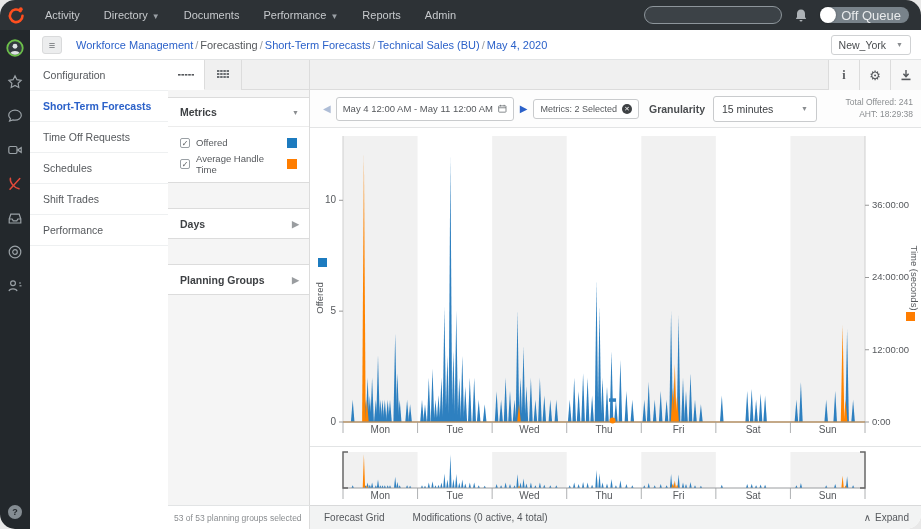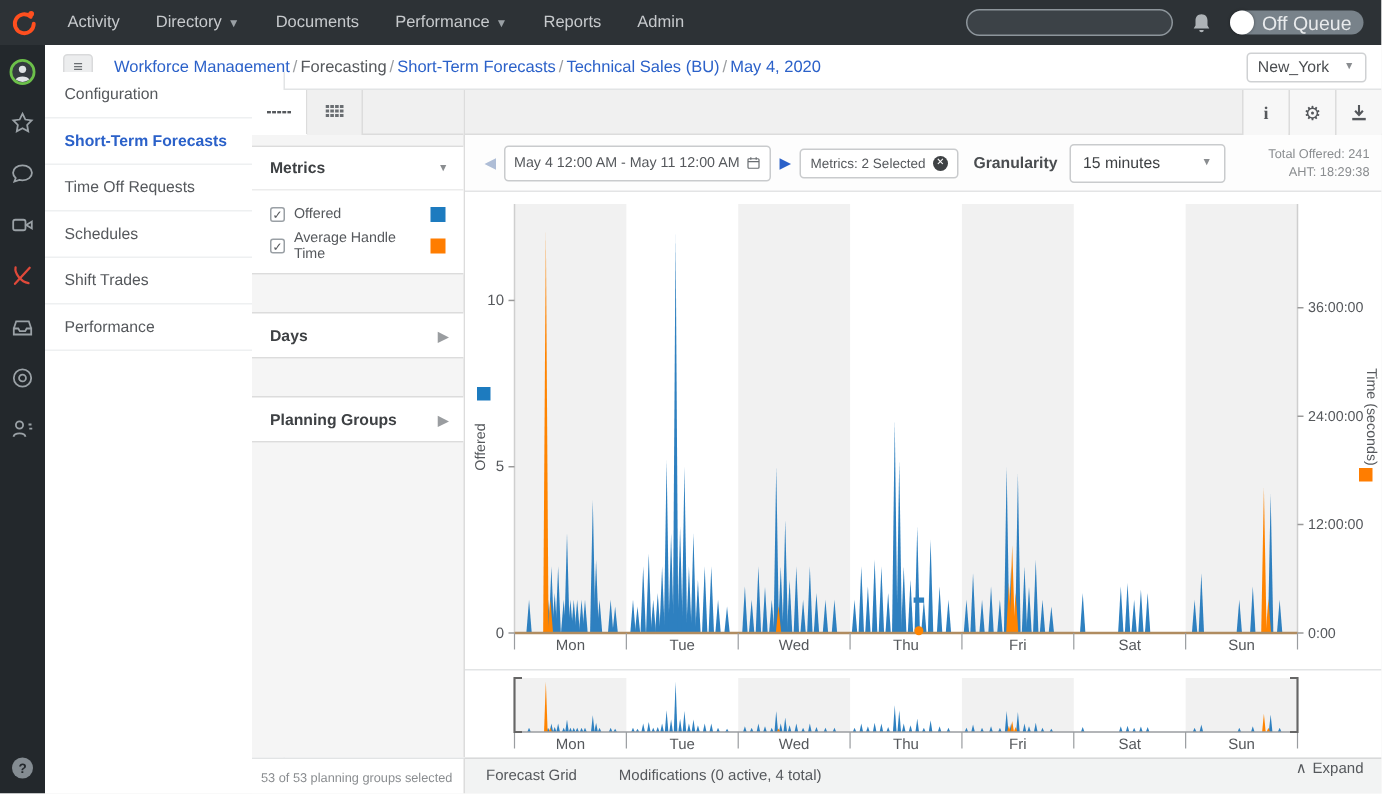--- a/index.html
+++ b/index.html
@@ -1,17 +1,17 @@
 <!DOCTYPE html>
 <html><head>
 <meta charset="utf-8">
 <style>
   * { margin:0; padding:0; box-sizing:border-box; }
   body { font-family:"Liberation Sans", sans-serif; background:#e8e8e8; }
-  #page { position:relative; width:921px; height:529px; background:#fff; overflow:hidden; font-size:11px; color:#4a4d50; }
+  #page { position:relative; width:921px; height:529px; background:#fff; overflow:hidden; font-size:11px; color:#4a4d50;border-radius:15px; }
 
   
   #topbar { position:absolute; left:0; top:0; width:921px; height:30px; background:#2d3236; display:flex; align-items:center; }
   #logo { width:30px; height:30px; display:flex; align-items:center; justify-content:center; flex:0 0 30px; }
   #nav-list { display:flex; align-items:center; gap:24px; margin-left:15px; }
   .nav-item { color:#c7cacd; font-size:11px; cursor:pointer; white-space:nowrap; }
   .nav-caret { font-size:8px; color:#9aa0a5; margin-left:4px; }
   #topbar-right { margin-left:auto; display:flex; align-items:center; gap:12px; padding-right:12px; }
   #search-pill { width:138px; height:18px; background:#3c4247; border:1px solid #8d959b; border-radius:9px; display:flex; align-items:center; padding:0 7px; }
   #search-pill input { flex:1; background:transparent; border:none; outline:none; color:#d6d9db; font-size:10px; font-family:"Liberation Sans",sans-serif; }
@@ -28,21 +28,21 @@
   #crumbbar { position:absolute; left:30px; top:30px; width:891px; height:30px; background:#fff; border-bottom:1px solid #e2e4e5; display:flex; align-items:center; padding:0 10px 0 12px; }
   #hamburger { width:20px; height:18px; background:#ecedee; border:1px solid #d9dadb; border-radius:3px; color:#6a6e72; font-size:11px; line-height:16px; text-align:center; cursor:pointer; margin-right:14px; }
   #breadcrumb { display:flex; align-items:center; gap:2px; font-size:11px; }
   .crumb-link { color:#2b61c9; cursor:pointer; }
   .crumb-plain { color:#55585c; }
   .crumb-sep { color:#9a9da0; }
   #tz-select { margin-left:auto; border:1px solid #cfd1d3; border-radius:3px; background:#fff; height:20px; display:flex; align-items:center; padding:0 7px; gap:10px; font-size:10.5px; color:#4a4d50; cursor:pointer; }
   .caret-down { font-size:7px; color:#8a8d90; }
 
   
-  #sidebar { position:absolute; left:30px; top:48px; width:160px; height:469px; background:#fff; border-right:1px solid #e2e4e5; }
+  #sidebar { position:absolute; left:30px; top:60px; width:160px; height:469px; background:#fff; border-right:1px solid #e2e4e5; }
   .side-item { height:31px; display:flex; align-items:center; justify-content:space-between; padding:0 10px 0 13px; border-bottom:1px solid #eef0f1; font-size:10.5px; color:#55585c; cursor:pointer; }
   .side-item.active { color:#2b61c9; font-weight:bold; }
   .side-chevron { color:#9a9da0; font-size:9px; }
 
   
   #filterpanel { position:absolute; left:168px; top:60px; width:142px; height:445px; background:#f5f5f5; border-right:1px solid #dcdcdc; }
   #filter-tabs { height:30px; background:#f0f0f0; border-bottom:1px solid #dcdcdc; display:flex; }
   .ftab { width:37px; height:30px; display:flex; align-items:center; justify-content:center; border-right:1px solid #dcdcdc; cursor:pointer; background:#f0f0f0; }
   .ftab.active { background:#fff; border-bottom:1px solid #fff; }
   #metrics-block { background:#fff; border-bottom:1px solid #dcdcdc; margin-top:7px; border-top:1px solid #dcdcdc; padding-bottom:8px; }
@@ -77,21 +77,21 @@
 
   
   #tooltip { position:absolute; left:622px; top:256px; width:178px; background:#fdfdfd; border:1px solid #d8d8d8; border-radius:2px; box-shadow:0 1px 5px rgba(0,0,0,.25); padding:8px 9px; z-index:5; }
   #tooltip .tt-title { font-size:10px; font-weight:bold; color:#3e4144; margin-bottom:7px; }
   .tt-line { display:flex; align-items:center; gap:5px; font-size:9px; color:#55585c; margin-top:3px; }
   .tt-sw { width:8px; height:8px; flex:0 0 8px; }
 
   
   #bottombar { position:absolute; left:168px; top:505px; width:753px; height:24px; display:flex; }
   #bb-left { width:142px; background:#fff; border-top:1px solid #e2e4e5; border-right:1px solid #dcdcdc; display:flex; align-items:center; padding:0 6px; font-size:8.5px; color:#8a8d90; gap:17px; white-space:nowrap; }
-  #bb-main { flex:1; background:#f2f3f3; border-top:1px solid #d8d9da; display:flex; align-items:flex-start; }
+  #bb-main { flex:1; background:#f2f3f3; border-top:1px solid #d8d9da; display:flex; align-items:center; }
   .bb-tab { padding:0 14px; font-size:10px; color:#55585c; cursor:pointer; height:100%; display:flex; align-items:center; }
   #bb-expand { margin-left:auto; padding:0 12px; font-size:10px; color:#55585c; cursor:pointer; display:flex; align-items:center; gap:4px; }
 </style>
 </head>
 <body>
 
 <div id="page">
 
   <div id="topbar">
     <div id="logo">

